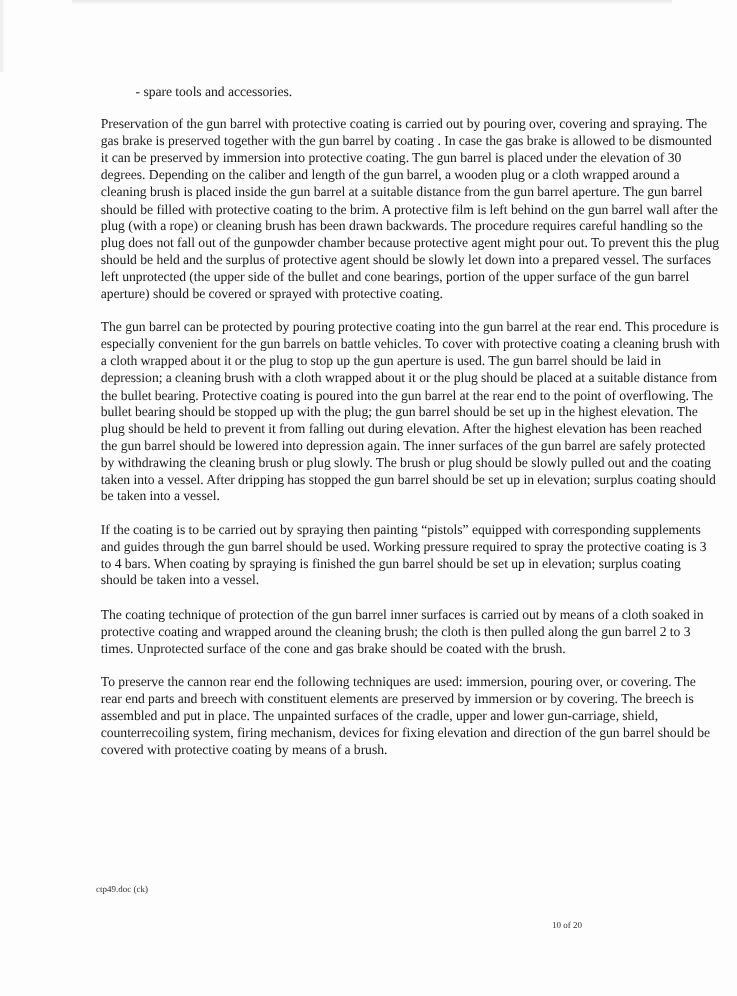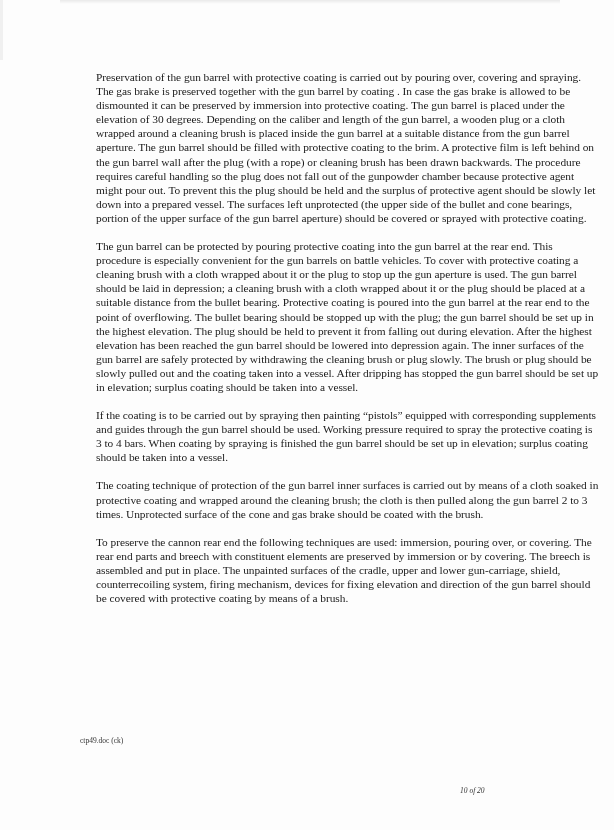--- a/index.html
+++ b/index.html
@@ -40,47 +40,47 @@
       top: 70px;
       width: 520px;
       font-size: 11.4px;
       line-height: 14.1px;
       letter-spacing: -0.05px;
     }
     .bullet {
       margin: 0 0 13px 33px;
     }
     .para {
-      margin: 0 0 14px 16px;
+      margin: 0 0 14px 4px;
       text-align: left;
     }
     .footer-left {
       position: absolute;
       left: 80px;
       top: 736px;
       font-size: 7.5px;
       color: #333;
     }
     .footer-right {
       position: absolute;
       left: 460px;
-      top: 786px;
+      top: 766px;
       font-size: 7.5px;
       color: #333;
-      font-style: italic;
     }
   </style>
 </head>
 <body>
 
 <div class="page">
   <div class="scan-top"></div>
   <div class="scan-left"></div>
 
   <div class="content">
+    <p class="bullet">- spare tools and accessories.</p>
     <p class="para">Preservation of the gun barrel with protective coating is carried out by pouring over, covering and spraying. The gas brake is preserved together with the gun barrel by coating . In case the gas brake is allowed to be dismounted it can be preserved by immersion into protective coating. The gun barrel is placed under the elevation of 30 degrees. Depending on the caliber and length of the gun barrel, a wooden plug or a cloth wrapped around a cleaning brush is placed inside the gun barrel at a suitable distance from the gun barrel aperture. The gun barrel should be filled with protective coating to the brim. A protective film is left behind on the gun barrel wall after the plug (with a rope) or cleaning brush has been drawn backwards. The procedure requires careful handling so the plug does not fall out of  the gunpowder chamber because protective agent might pour out. To prevent this the plug should be held and the surplus of protective agent should be slowly let down into a prepared vessel. The surfaces left unprotected (the upper side of the bullet and cone bearings, portion of the upper surface of the gun barrel aperture) should be covered or sprayed with protective coating.</p>
     <p class="para">The gun barrel can be protected by pouring protective coating into the gun barrel at the rear end. This procedure is especially convenient for the gun barrels on battle vehicles. To cover with protective coating a cleaning brush with a cloth wrapped about it or the plug to stop up the gun aperture is used. The gun barrel should be laid in depression; a cleaning brush with a cloth wrapped about it or the plug should be placed at a suitable distance from the bullet bearing. Protective coating is poured into the gun barrel at the rear end to the point of overflowing. The bullet bearing should be stopped up with the plug; the gun barrel should be set up in the highest elevation. The plug should be held to prevent it from falling out during elevation. After the highest elevation has been reached the gun barrel should be lowered into depression again. The inner surfaces of the gun barrel are safely protected by withdrawing the cleaning brush or plug slowly. The brush or plug should be slowly pulled out and the coating taken into a vessel. After dripping has stopped the gun barrel should be set up in elevation; surplus coating should be taken into a vessel.</p>
     <p class="para">If the coating is to be carried out by spraying then painting “pistols” equipped with corresponding supplements and guides through the gun barrel should be used. Working pressure required to spray the protective coating is 3 to 4 bars. When coating by spraying is finished the gun barrel should be set up in elevation; surplus coating should be taken into a vessel.</p>
     <p class="para">The coating technique of protection of the gun barrel inner surfaces is carried out by means of a cloth soaked in protective coating and wrapped around the cleaning brush; the cloth is then pulled along the gun barrel 2 to 3 times. Unprotected surface of the cone and gas brake should be coated with the brush.</p>
     <p class="para">To preserve the cannon rear end the following techniques are used: immersion, pouring over, or covering. The rear end parts and breech with constituent elements are preserved by immersion or by covering. The breech is assembled and put in place.  The unpainted surfaces of the cradle, upper and lower gun-carriage, shield, counterrecoiling system, firing mechanism, devices for fixing elevation and direction of the gun barrel should be covered with protective coating by means of a brush.</p>
   </div>
 
   <div class="footer-left">ctp49.doc (ck)</div>
   <div class="footer-right">10 of  20</div>
 </div>

